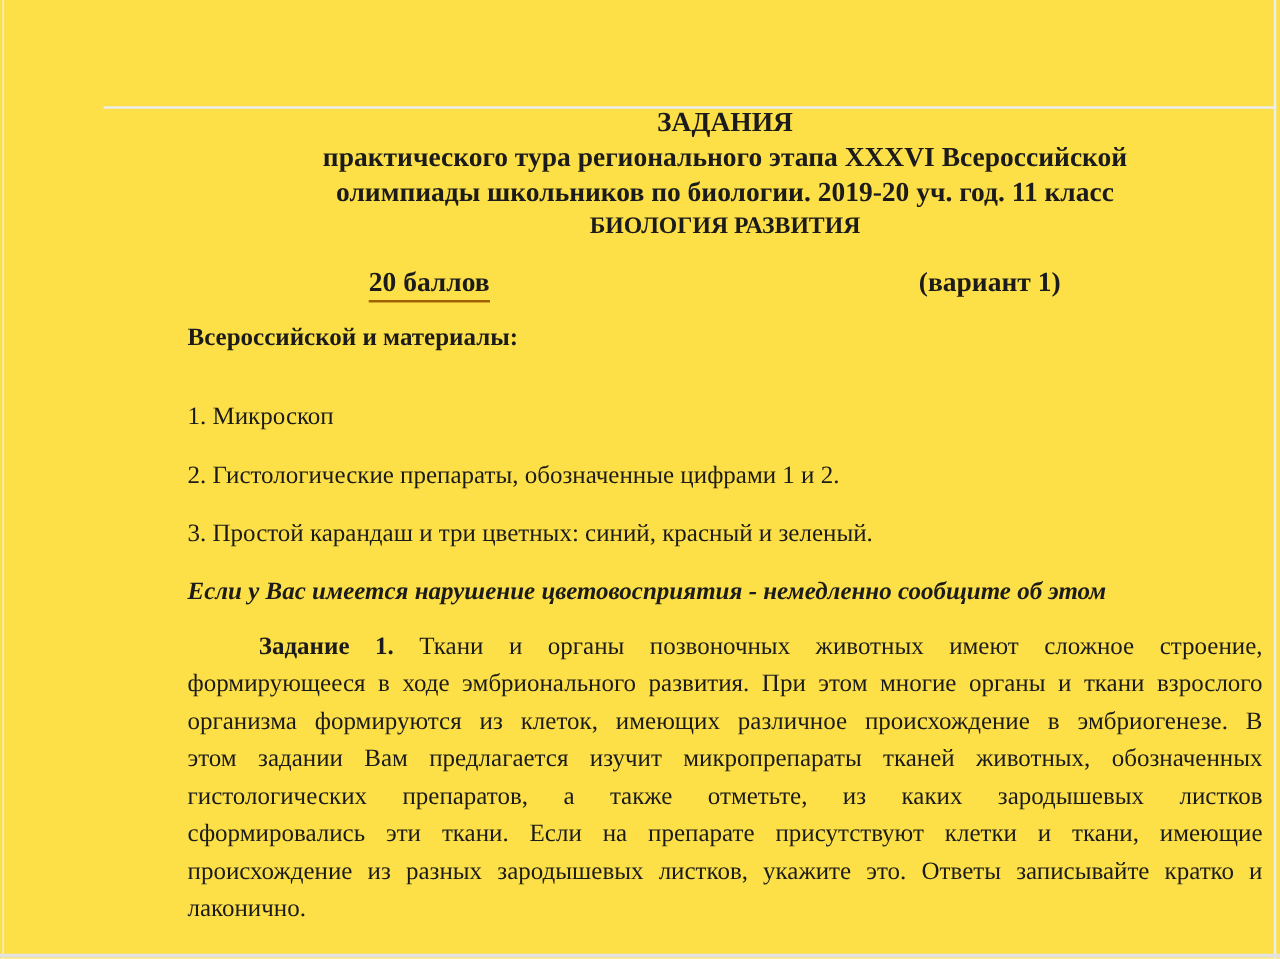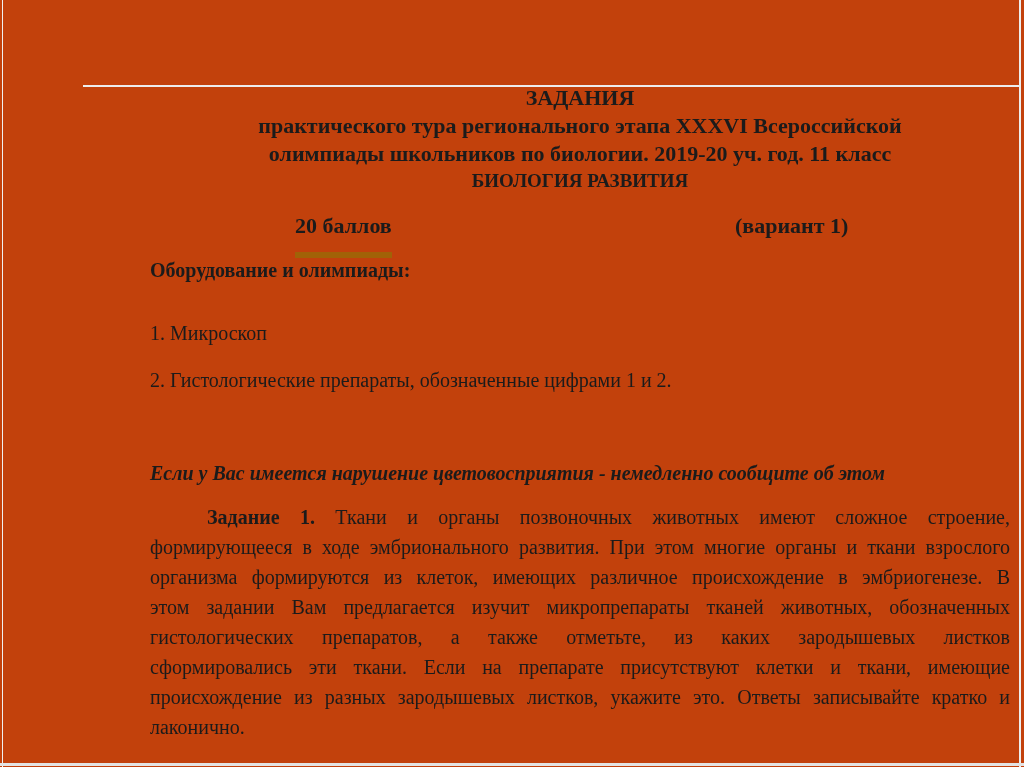--- a/index.html
+++ b/index.html
@@ -5,21 +5,21 @@
   html, body {
     margin: 0;
     padding: 0;
     background: #ffffff;
   }
   .page {
     position: relative;
     width: 1024px;
     height: 767px;
     overflow: hidden;
-    background: #c2410c;
+    background: #fde047;
     color: #1b1b1b;
     font-family: "Liberation Serif", "DejaVu Serif", serif;
   }
   
   .edge { position: absolute; pointer-events: none; }
   .edge-top    { left: 83px; right: 3px; top: 85px; height: 2px; background: #ededed; }
   .edge-right  { right: 3px; top: 0; bottom: 0; width: 2px; background: #ededed; }
   .edge-left   { left: 2px; top: 0; bottom: 0; width: 1px; background: #f1f1f1; }
   .edge-bottom { left: 0; right: 0; bottom: 1px; height: 3px; background: #e3e3e3; }
 
@@ -42,22 +42,22 @@
   .points-row {
     top: 213px;
     height: 30px;
     font-weight: bold;
     font-size: 22px;
   }
   .points-score {
     position: absolute;
     left: 145px;
     top: 0;
-    border-bottom: 6px solid #a16207;
-    padding-bottom: 13px;
+    border-bottom: 2px solid #a16207;
+    padding-bottom: 1px;
   }
   .points-variant {
     position: absolute;
     left: 585px;
     top: 0;
   }
   .equip-heading {
     top: 259px;
     font-weight: bold;
     font-size: 20px;
@@ -101,24 +101,25 @@
     <div>практического тура регионального этапа XXXVI Всероссийской</div>
     <div>олимпиады школьников по биологии. 2019-20 уч. год. 11 класс</div>
     <div class="title-sub">БИОЛОГИЯ РАЗВИТИЯ</div>
   </div>
 
   <div class="block points-row">
     <span class="points-score">20 баллов</span>
     <span class="points-variant">(вариант 1)</span>
   </div>
 
-  <div class="block equip-heading">Оборудование и олимпиады:</div>
+  <div class="block equip-heading">Всероссийской и материалы:</div>
 
   <div class="block equip-item equip-item-1">1. Микроскоп</div>
   <div class="block equip-item equip-item-2">2. Гистологические препараты, обозначенные цифрами 1 и 2.</div>
+  <div class="block equip-item equip-item-3">3. Простой карандаш и три цветных: синий, красный и зеленый.</div>
 
   <div class="block warning-block">
     <div>Если у Вас имеется нарушение цветовосприятия - немедленно сообщите об этом</div>
   </div>
 
   <div class="block task-block">
     <div class="jline first"><span class="b">Задание 1.</span><span> Ткани и органы позвоночных животных имеют сложное строение,</span></div>
     <div class="jline">формирующееся в ходе эмбрионального развития. При этом многие органы и ткани взрослого</div>
     <div class="jline">организма формируются из клеток, имеющих различное происхождение в эмбриогенезе. В</div>
     <div class="jline">этом задании Вам предлагается изучит микропрепараты тканей животных, обозначенных</div>

